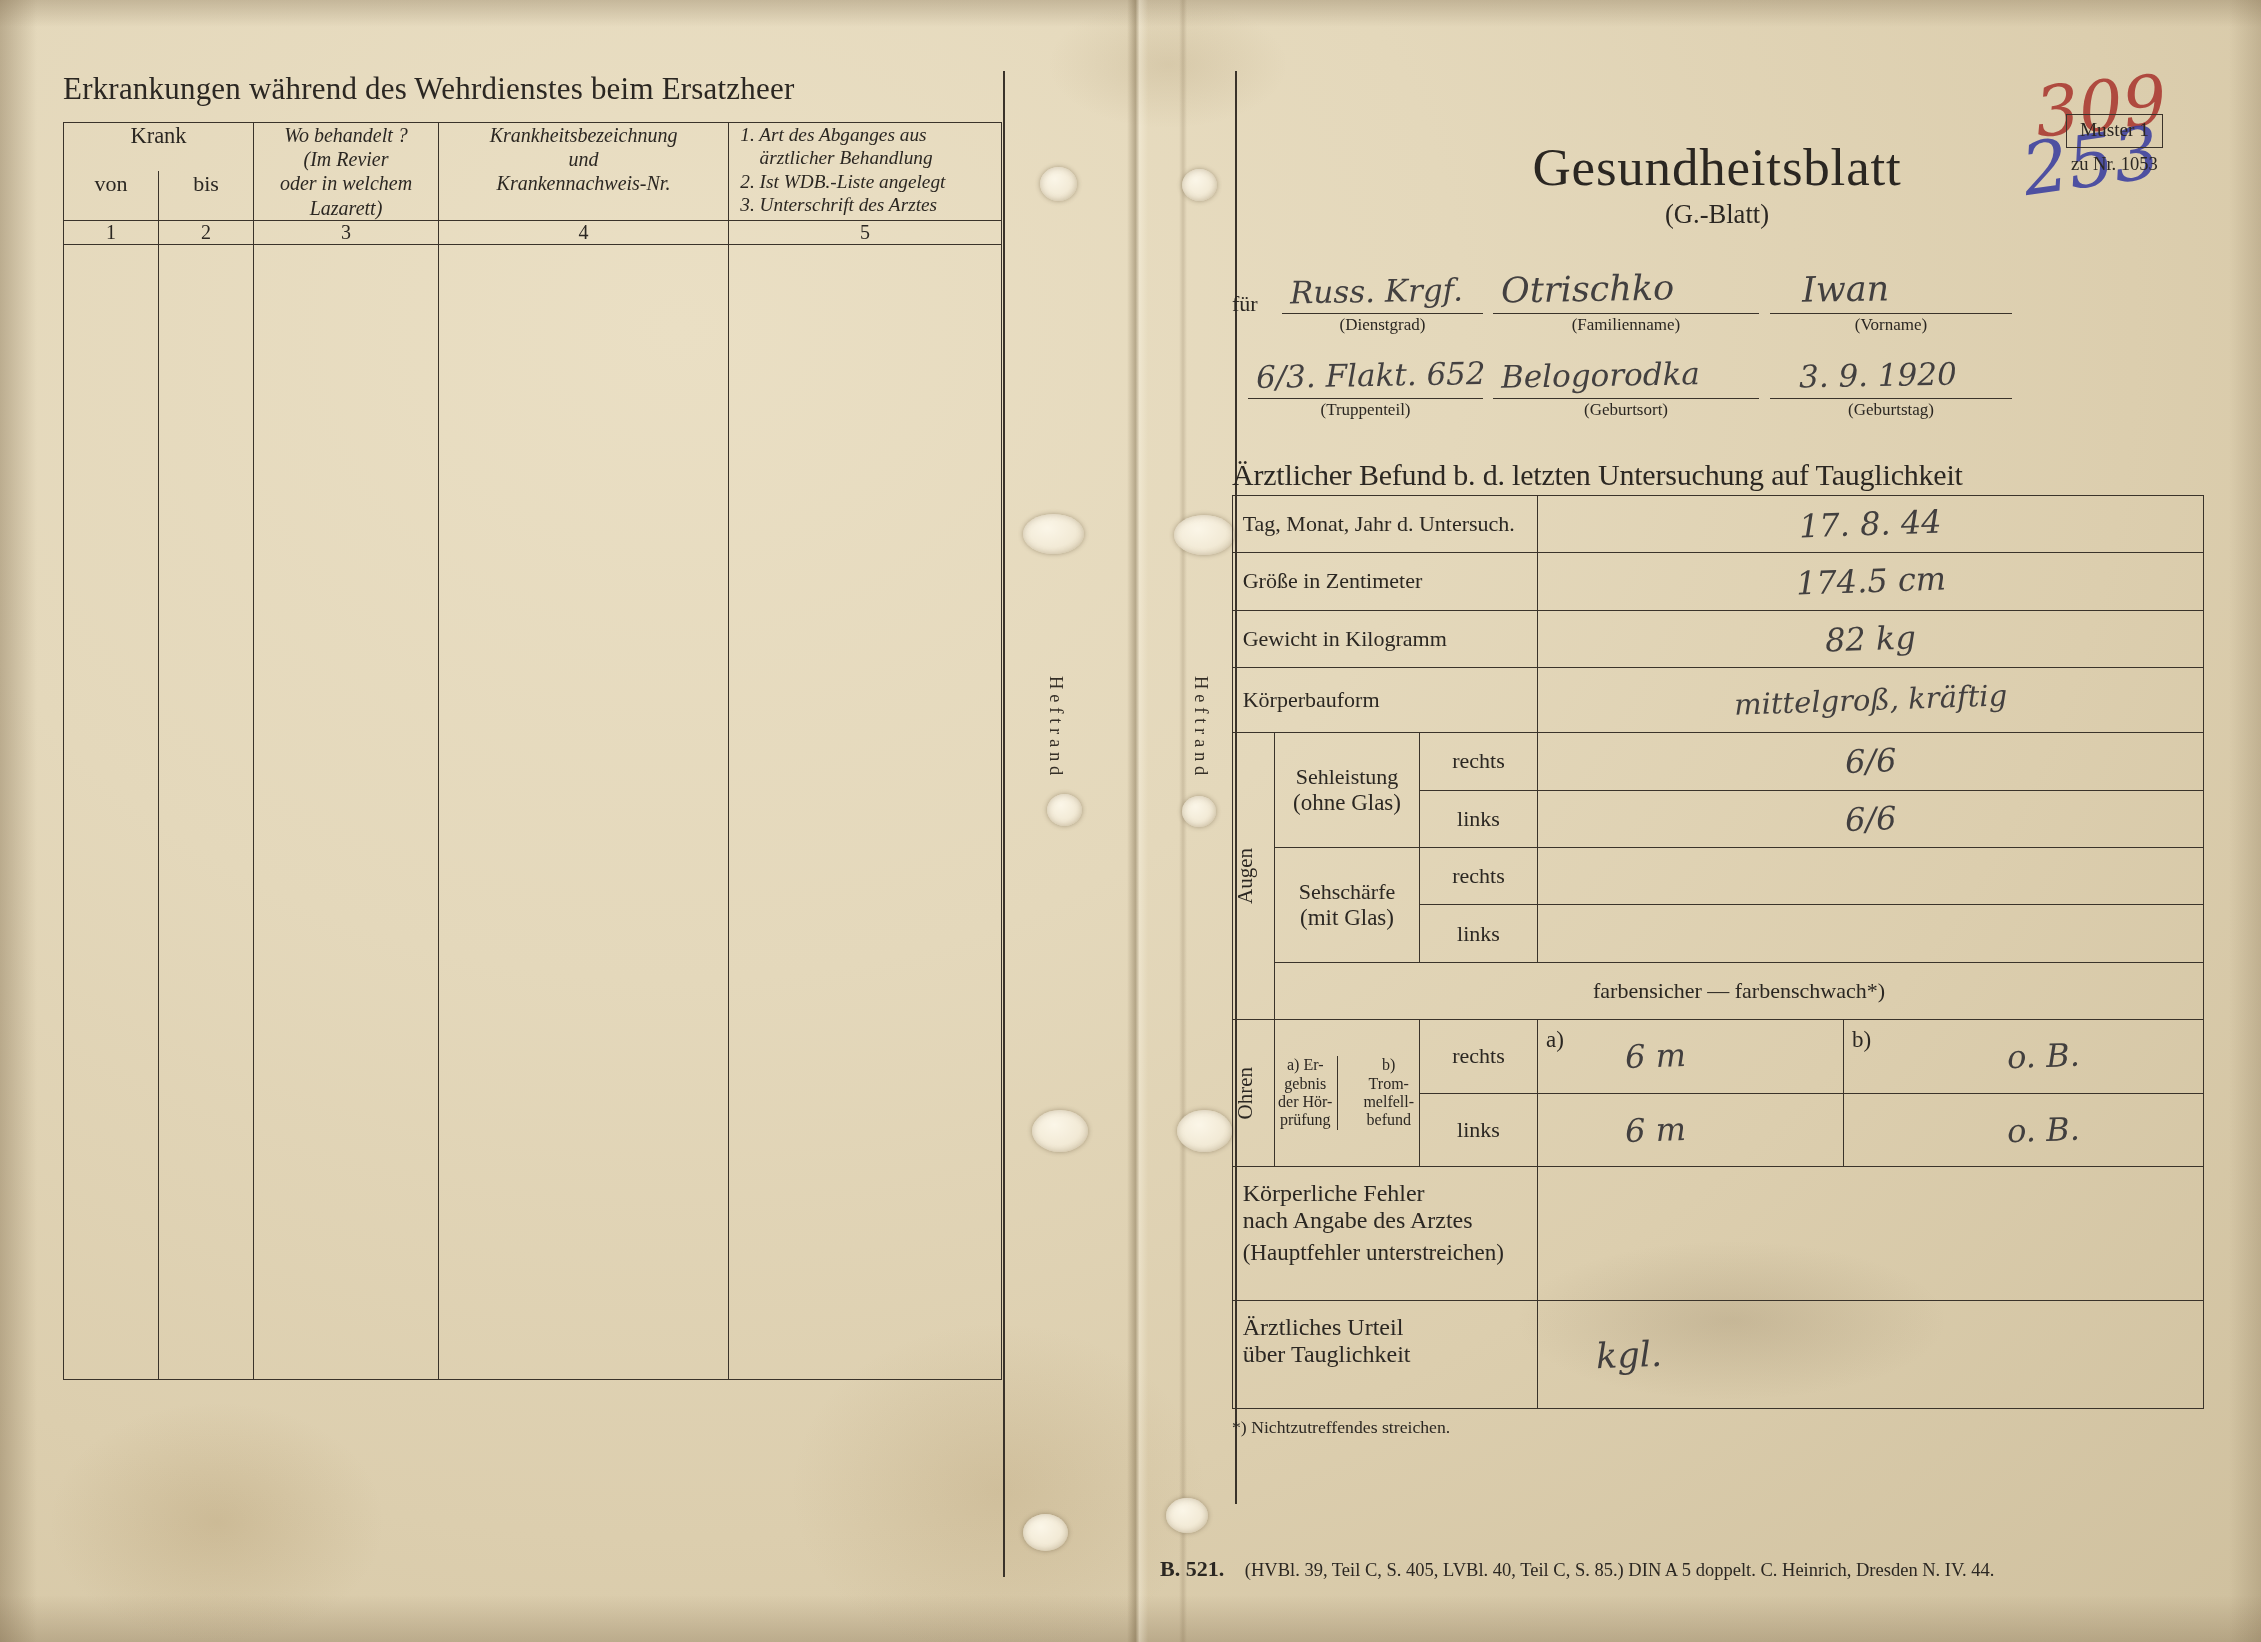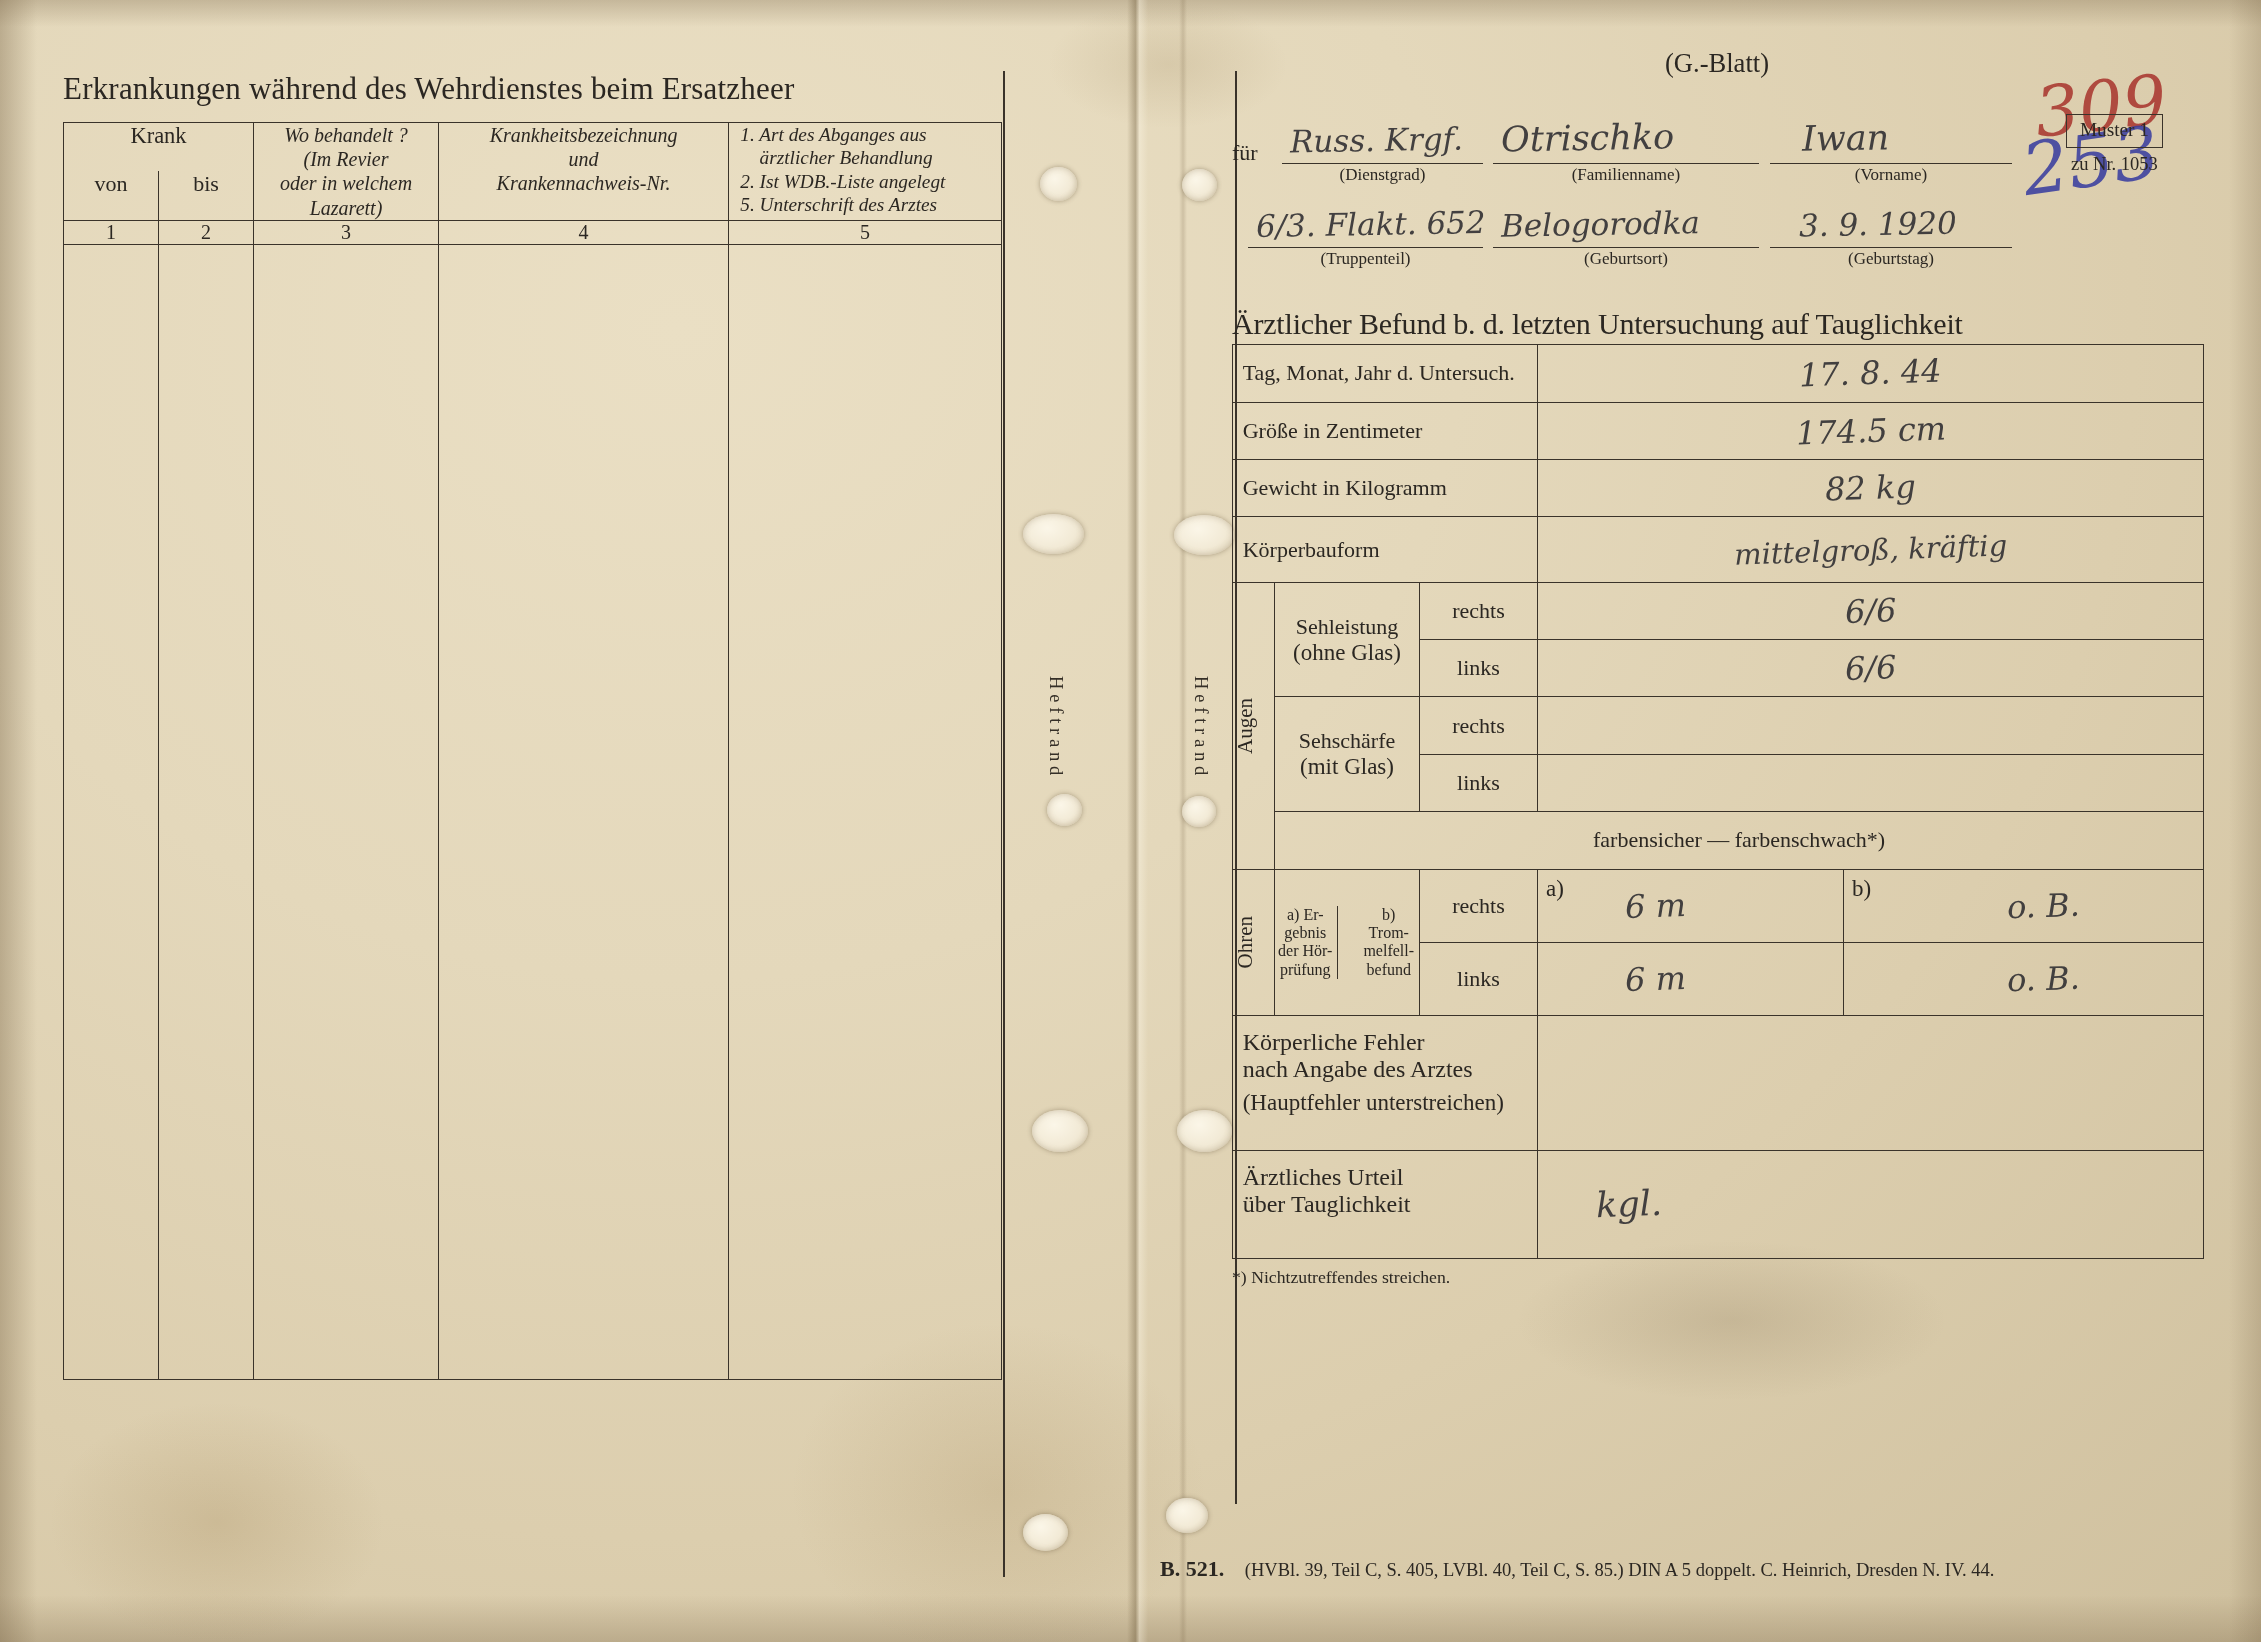--- a/index.html
+++ b/index.html
@@ -318,21 +318,21 @@
         </td>
         <td rowspan="2" class="hcell">
           <span>Krankheitsbezeichnung</span><br>
           <span>und</span><br>
           <span>Krankennachweis-Nr.</span>
         </td>
         <td rowspan="2" class="hcell left-align">
           <span>1. Art des Abganges aus</span><br>
           <span style="padding-left:19.3px;display:inline-block">   ärztlicher Behandlung</span><br>
           <span>2. Ist WDB.-Liste angelegt</span><br>
-          <span>5. Unterschrift des Arztes</span>
+          <span>3. Unterschrift des Arztes</span>
         </td>
       </tr>
       <tr class="vonbis">
         <td class="no-b-top">von</td>
         <td class="no-b-top">bis</td>
       </tr>
       <tr class="numrow">
         <td>1</td>
         <td>2</td>
         <td>3</td>
@@ -359,20 +359,21 @@
   <div id="right-block">
 
     <div class="ink-red">309</div>
     <div class="ink-blue">253</div>
 
     <div class="muster">
       <div class="boxed">Muster 1</div>
       <div style="margin-top:3.2px;">zu Nr. 1053</div>
     </div>
 
+    <div class="gtitle">Gesundheitsblatt</div>
     <div class="gsub">(G.-Blatt)</div>
 
     <div class="fuer-row">
       <div class="fuer-label">für</div>
       <div class="fld" style="left:50px;top:4.8px;width:201px;">
         <span class="hw">Russ. Krgf.</span>
         <span class="cap">(Dienstgrad)</span>
       </div>
       <div class="fld" style="left:261px;top:4.8px;width:266px;">
         <span class="hw" style="font-size:35px;">Otrischko</span>

